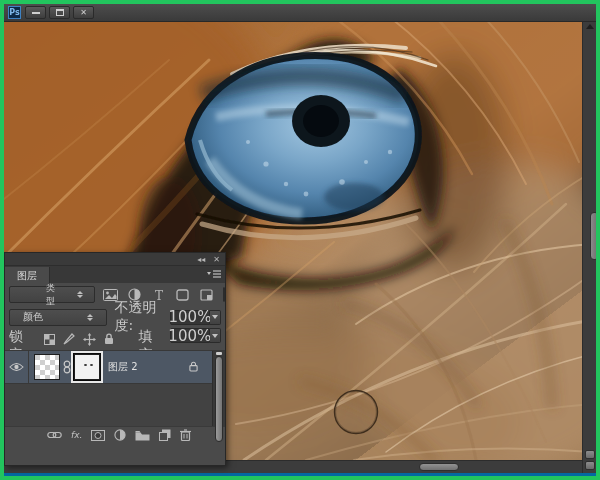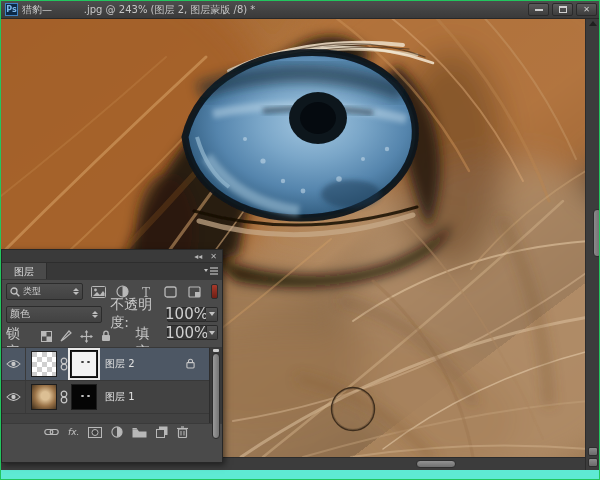--- a/index.html
+++ b/index.html
@@ -1,18 +1,18 @@
 <!DOCTYPE html>
 <html><head>
 <meta charset="utf-8">
 <style>
   * { margin:0; padding:0; box-sizing:border-box; }
   body { background:#222; font-family:"DejaVu Sans","Liberation Sans",sans-serif; }
-  #app { position:relative; width:600px; height:480px; background:#5eead4; overflow:hidden;
-         border:1px solid #22c55e; }
+  #app { position:relative; width:600px; height:480px; background:#0369a1; overflow:hidden;
+         border:4px solid #22c55e; }
 
   
   .titlebar { position:absolute; left:0; top:0; width:600px; height:18px;
     background:linear-gradient(#4d4d4d,#3a3a3a); border-bottom:1px solid #282828;
     display:flex; align-items:center; padding:0 2px; }
   .ps-logo { width:13px; height:13px; margin:0 4px 0 2px; background:#0d2a47;
     border:1px solid #3e82c4; color:#7db6e8; font-size:8px; font-weight:bold;
     display:flex; align-items:center; justify-content:center; }
   .title-text { color:#c6c6c6; font-size:10px; white-space:pre; overflow:hidden; flex:1; }
   .winbtns { display:flex; gap:3px; margin-right:2px; }
@@ -51,26 +51,26 @@
   .status-doc { margin-left:34px; }
   .status-flyout { margin-left:40px; font-size:7px; color:#9a9a9a; }
 
   
   .panel { position:absolute; left:0; top:248px; width:222px; height:214px;
     background:#4a4a4a; border:1px solid #272727; box-shadow:2px 2px 6px rgba(0,0,0,.5);
     color:#cfcfcf; font-size:10px; }
   .panel-topstrip { height:13px; background:#3a3a3a; border-bottom:1px solid #2d2d2d;
     display:flex; justify-content:flex-end; align-items:center; gap:8px; padding-right:5px;
     color:#b5b5b5; font-size:8px; }
-  .panel-tabs { height:17px; background:#383838; display:flex; align-items:flex-start; position:relative; }
+  .panel-tabs { height:17px; background:#383838; display:flex; align-items:center; position:relative; }
   .panel-tab { background:#4a4a4a; padding:2px 12px 0; color:#dedede; border-right:1px solid #2d2d2d; }
   .panel-menu { position:absolute; right:4px; top:3px; }
   .filter-row { height:23px; display:flex; align-items:center; padding:0 4px; gap:0; }
   .dd { background:linear-gradient(#4e4e4e,#424242); border:1px solid #2c2c2c; border-radius:2px;
-    height:17px; display:flex; align-items:center; padding:0 3px; }
+    height:17px; display:flex; align-items:center; padding:0 13px;gap:20px; }
   .dd-kind { width:86px; }
   .dd-kind .lbl { flex:1; margin-left:3px; font-size:9px; }
   .spinner { display:flex; flex-direction:column; gap:1px; margin-left:2px; }
   .spinner i { width:0; height:0; border-left:3px solid transparent; border-right:3px solid transparent; }
   .spinner .up { border-bottom:3px solid #bdbdbd; }
   .spinner .dn { border-top:3px solid #bdbdbd; }
   .filt-icons { display:flex; gap:7px; margin-left:7px; align-items:center; }
   .fbtn { width:17px; height:15px; display:flex; align-items:center; justify-content:center; }
   .filter-toggle { margin-left:8px; width:8px; height:15px; border-radius:2px;
     background:linear-gradient(#a8392a,#6e1f15); border:1px solid #2c2c2c; }
@@ -122,21 +122,20 @@
 
   svg.ic { display:block; }
 </style>
 </head>
 <body>
 
 <div id="app">
 
   <div class="titlebar">
     <div class="ps-logo">Ps</div>
-    <div class="title-text">猎豹—          .jpg @ 243% (图层 2, 图层蒙版 /8) *</div>
     <div class="winbtns">
       <div class="winbtn">
           <span class="glyph-min"></span>
         </div>
       <div class="winbtn">
           <span class="glyph-max"></span>
         </div>
       <div class="winbtn">
           <span>✕</span>
         </div>
@@ -422,40 +421,20 @@
         </div>
         <span class="layer-name">图层 2</span>
         <span class="row-lock">
           <svg class="ic" width="9" height="11" viewBox="0 0 10 12">
               <rect x="1" y="5" width="8" height="6" rx="1" fill="none" stroke="#c8c8c8" stroke-width="1.2"></rect>
               <path d="M2.8,5 V3.4 a2.2,2.2 0 0 1 4.4,0 V5" fill="none" stroke="#c8c8c8" stroke-width="1.2"></path>
             </svg>
         </span>
       </div>
 
-      <div class="layer-row" style="width:209px">
-        <div class="eye-col">
-          <svg class="ic" width="15" height="10" viewBox="0 0 16 10">
-              <path d="M1,5 Q8,-2.5 15,5 Q8,12.5 1,5 Z" fill="none" stroke="#c8c8c8" stroke-width="1.1"></path>
-              <circle cx="8" cy="5" r="2.3" fill="#c8c8c8"></circle>
-            </svg>
-        </div>
-        <div class="thumb leo-dark" style="background:radial-gradient(circle at 55% 45%, #dcbf94 0 22%, #9a7348 55%, #3a2a18 100%)"></div>
-        <div class="link-col">
-          <svg class="ic" width="8" height="14" viewBox="0 0 8 14">
-              <circle cx="4" cy="4" r="2.8" fill="none" stroke="#c8c8c8" stroke-width="1.2"></circle>
-              <circle cx="4" cy="10" r="2.8" fill="none" stroke="#c8c8c8" stroke-width="1.2"></circle>
-            </svg>
-        </div>
-        <div class="mask black">
-          <span class="dot" style="left:9px;top:10px"></span>
-            <span class="dot" style="left:15px;top:10px"></span>
-        </div>
-        <span class="layer-name">图层 1</span>
-      </div>
 
       <div class="list-scroll">
         <span class="cap"></span>
         <span class="thumb2"></span>
       </div>
     </div>
 
     <div class="panel-bottom">
       <span class="bbtn">
         <svg class="ic" width="15" height="8" viewBox="0 0 15 8">

